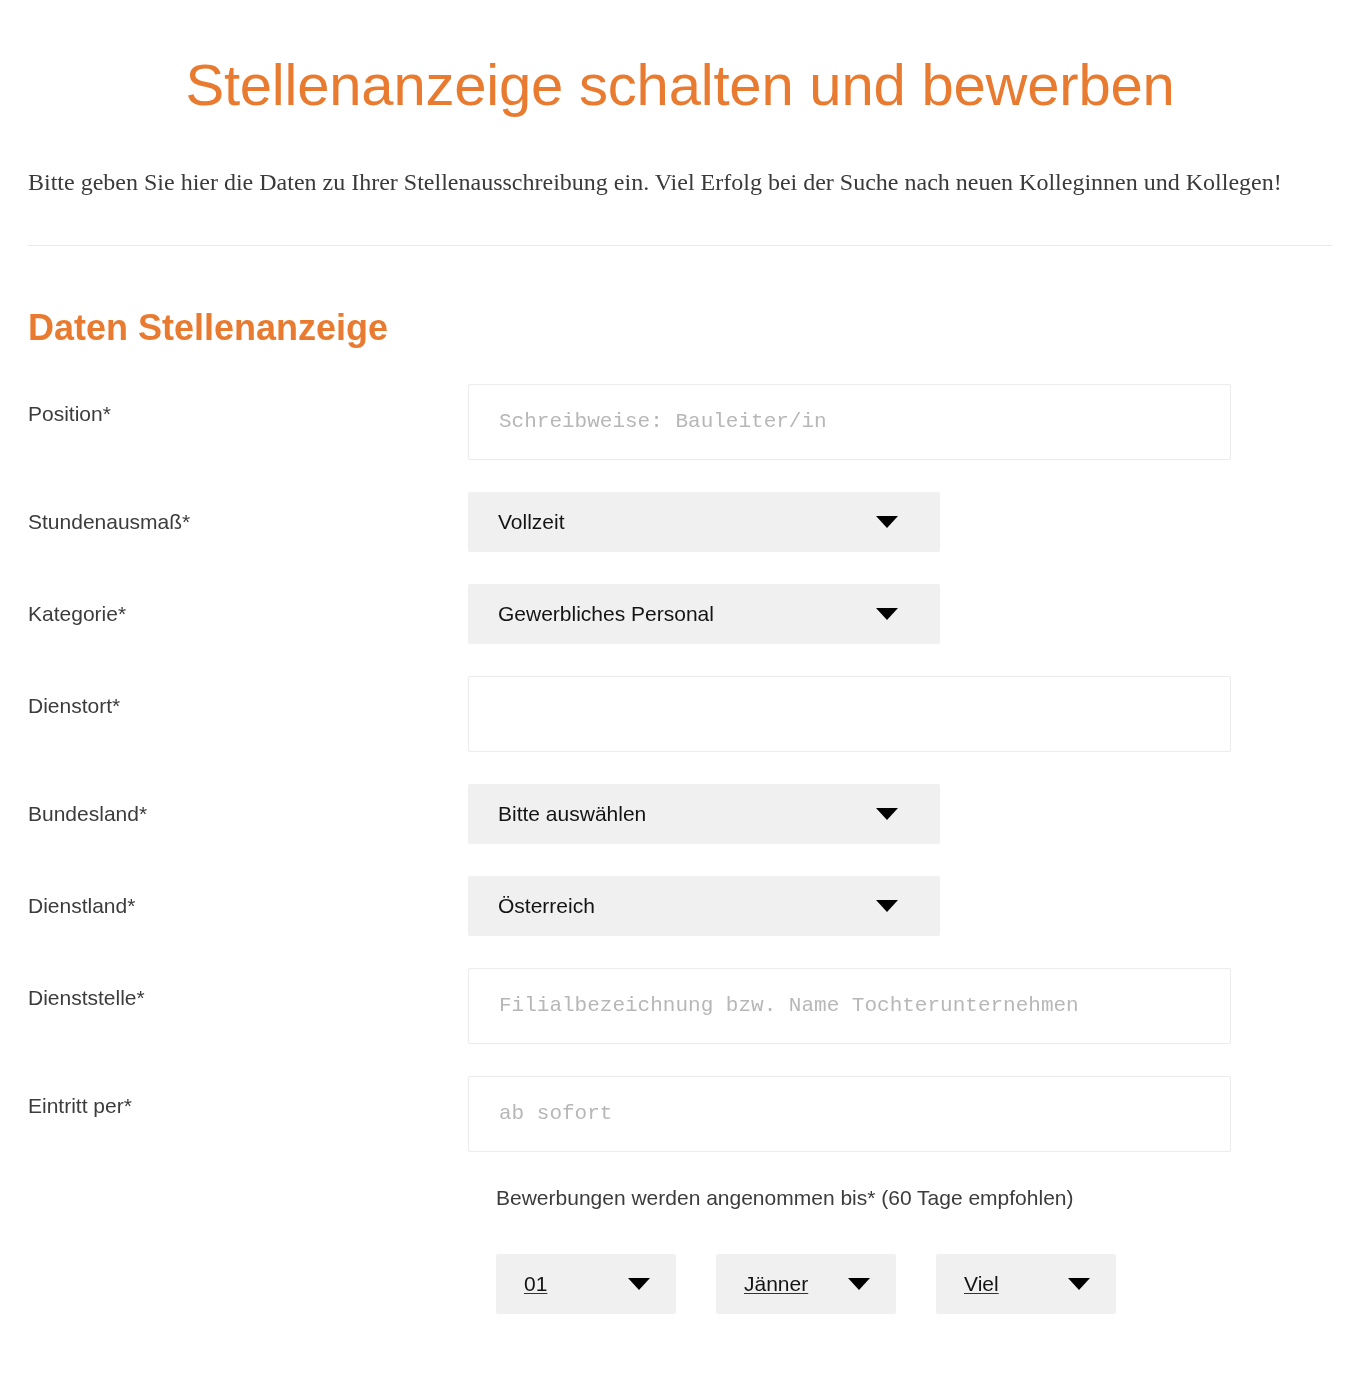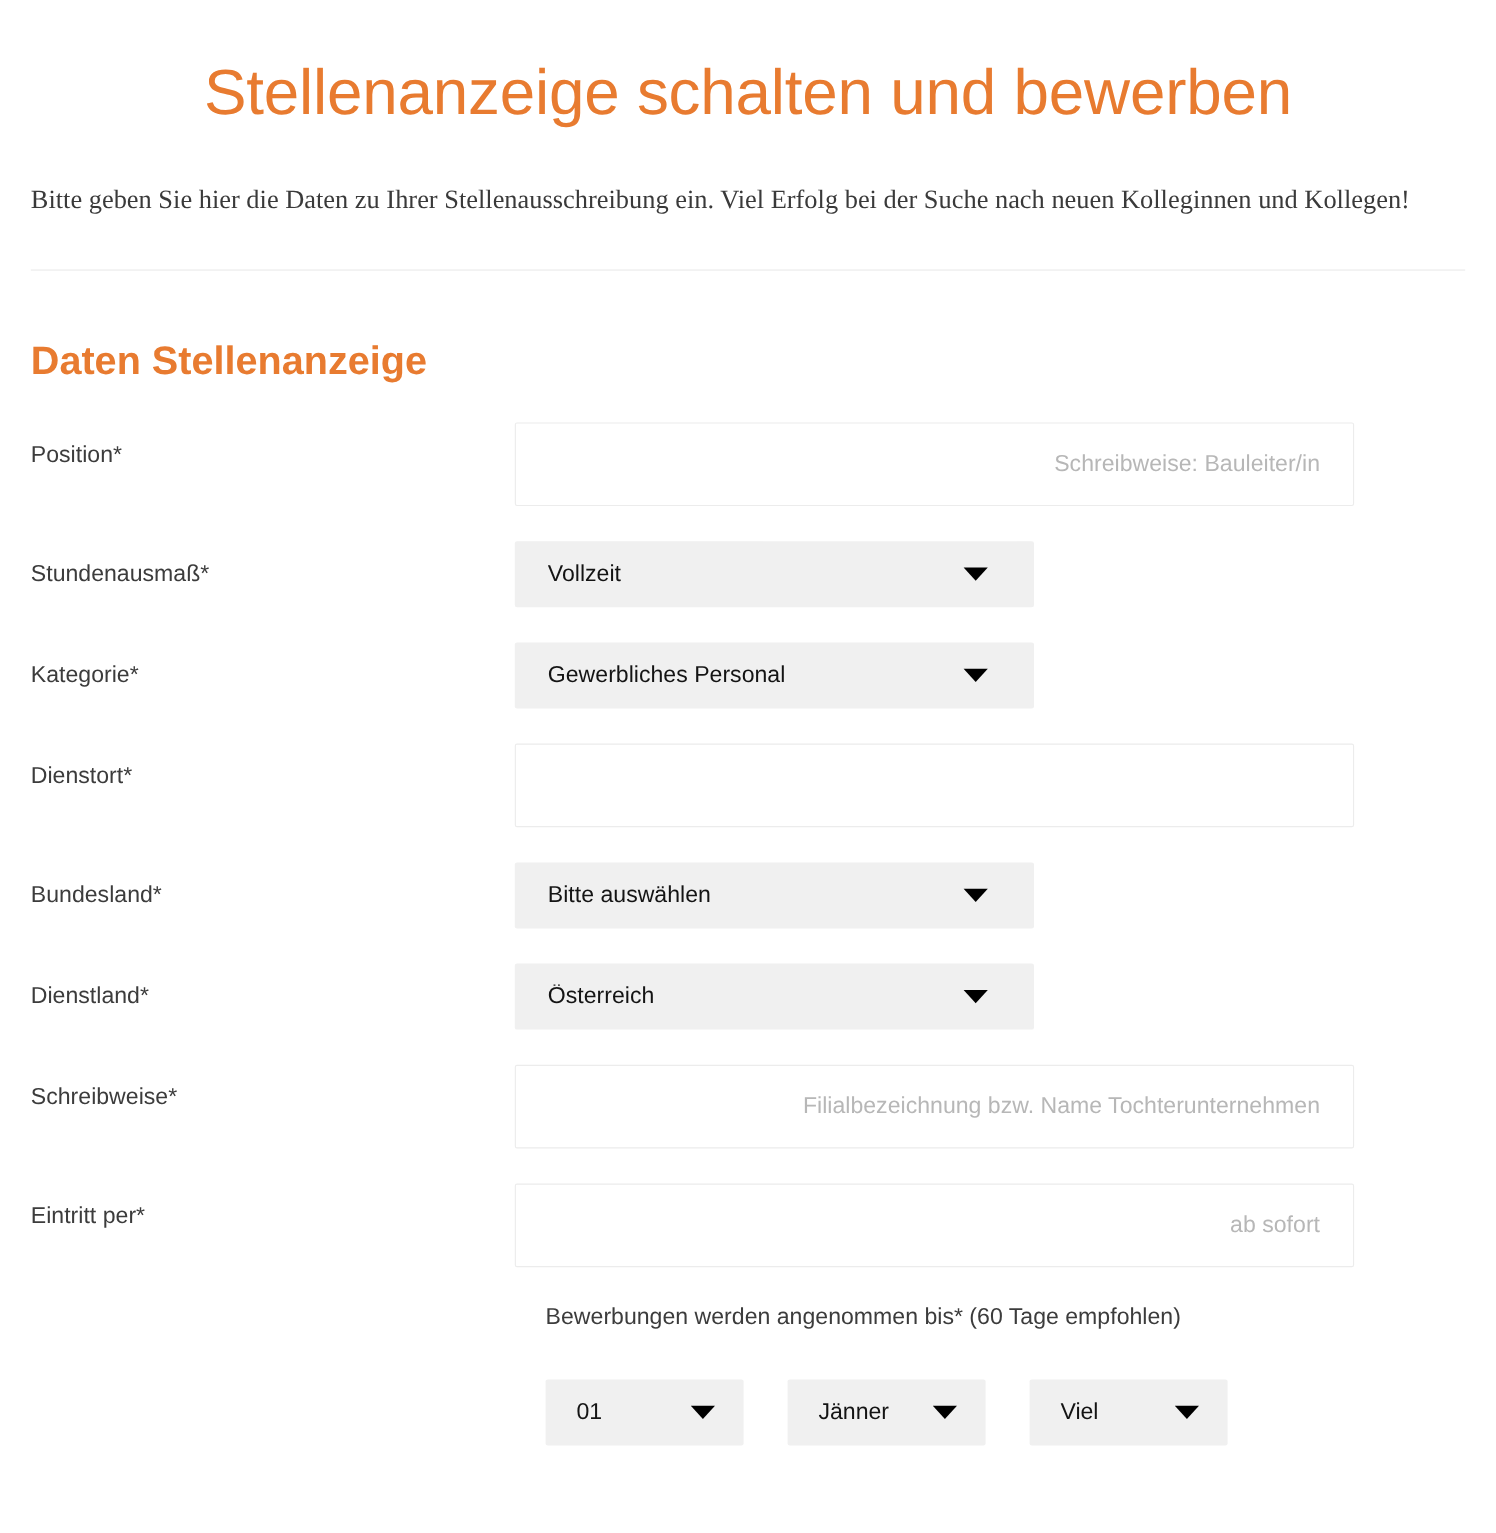--- a/index.html
+++ b/index.html
@@ -87,46 +87,45 @@
 
   
   .text-input {
     display: block;
     width: 763px;
     height: 76px;
     padding: 0 30px;
     border: 1px solid #ececec;
     border-radius: 2px;
     background: #ffffff;
-    font-family: Liberation Sans, sans-serif;
+    font-family: Liberation Mono, monospace;
     font-size: 21px;
     color: #3c3c3c;
     outline: none;
-    text-align: right;
   }
   .text-input::placeholder {
     color: #b7b7b7;
     opacity: 1;
   }
 
   
   .select {
     position: relative;
     display: inline-flex;
     align-items: center;
     height: 60px;
     background: #f0f0f0;
     border: 0;
     border-radius: 2px;
     padding: 0 0 0 30px;
     cursor: pointer;
     overflow: hidden;
   }
   .select.w-400 { width: 472px; }
-  .select.w-180 { width: 180px; }
+  .select.w-180 { width: 180px; text-decoration: underline; }
 
   .select-value {
     font-size: 21px;
     line-height: 1;
     color: #141414;
     white-space: nowrap;
     overflow: hidden;
     flex: 1 1 auto;
     padding-right: 6px;
   }
@@ -227,21 +226,21 @@
       <label class="form-label">Dienstland*</label>
       <div class="form-control">
         <div class="select w-400">
           <span class="select-value">Österreich</span>
           <span class="select-arrow"></span>
         </div>
       </div>
     </div>
 
     <div class="form-row">
-      <label class="form-label">Schreibweise*</label>
+      <label class="form-label">Dienststelle*</label>
       <div class="form-control">
         <input class="text-input" type="text" placeholder="Filialbezeichnung bzw. Name Tochterunternehmen" style="">
       </div>
     </div>
 
     <div class="form-row">
       <label class="form-label">Eintritt per*</label>
       <div class="form-control">
         <input class="text-input" type="text" placeholder="ab sofort" style="">
       </div>

